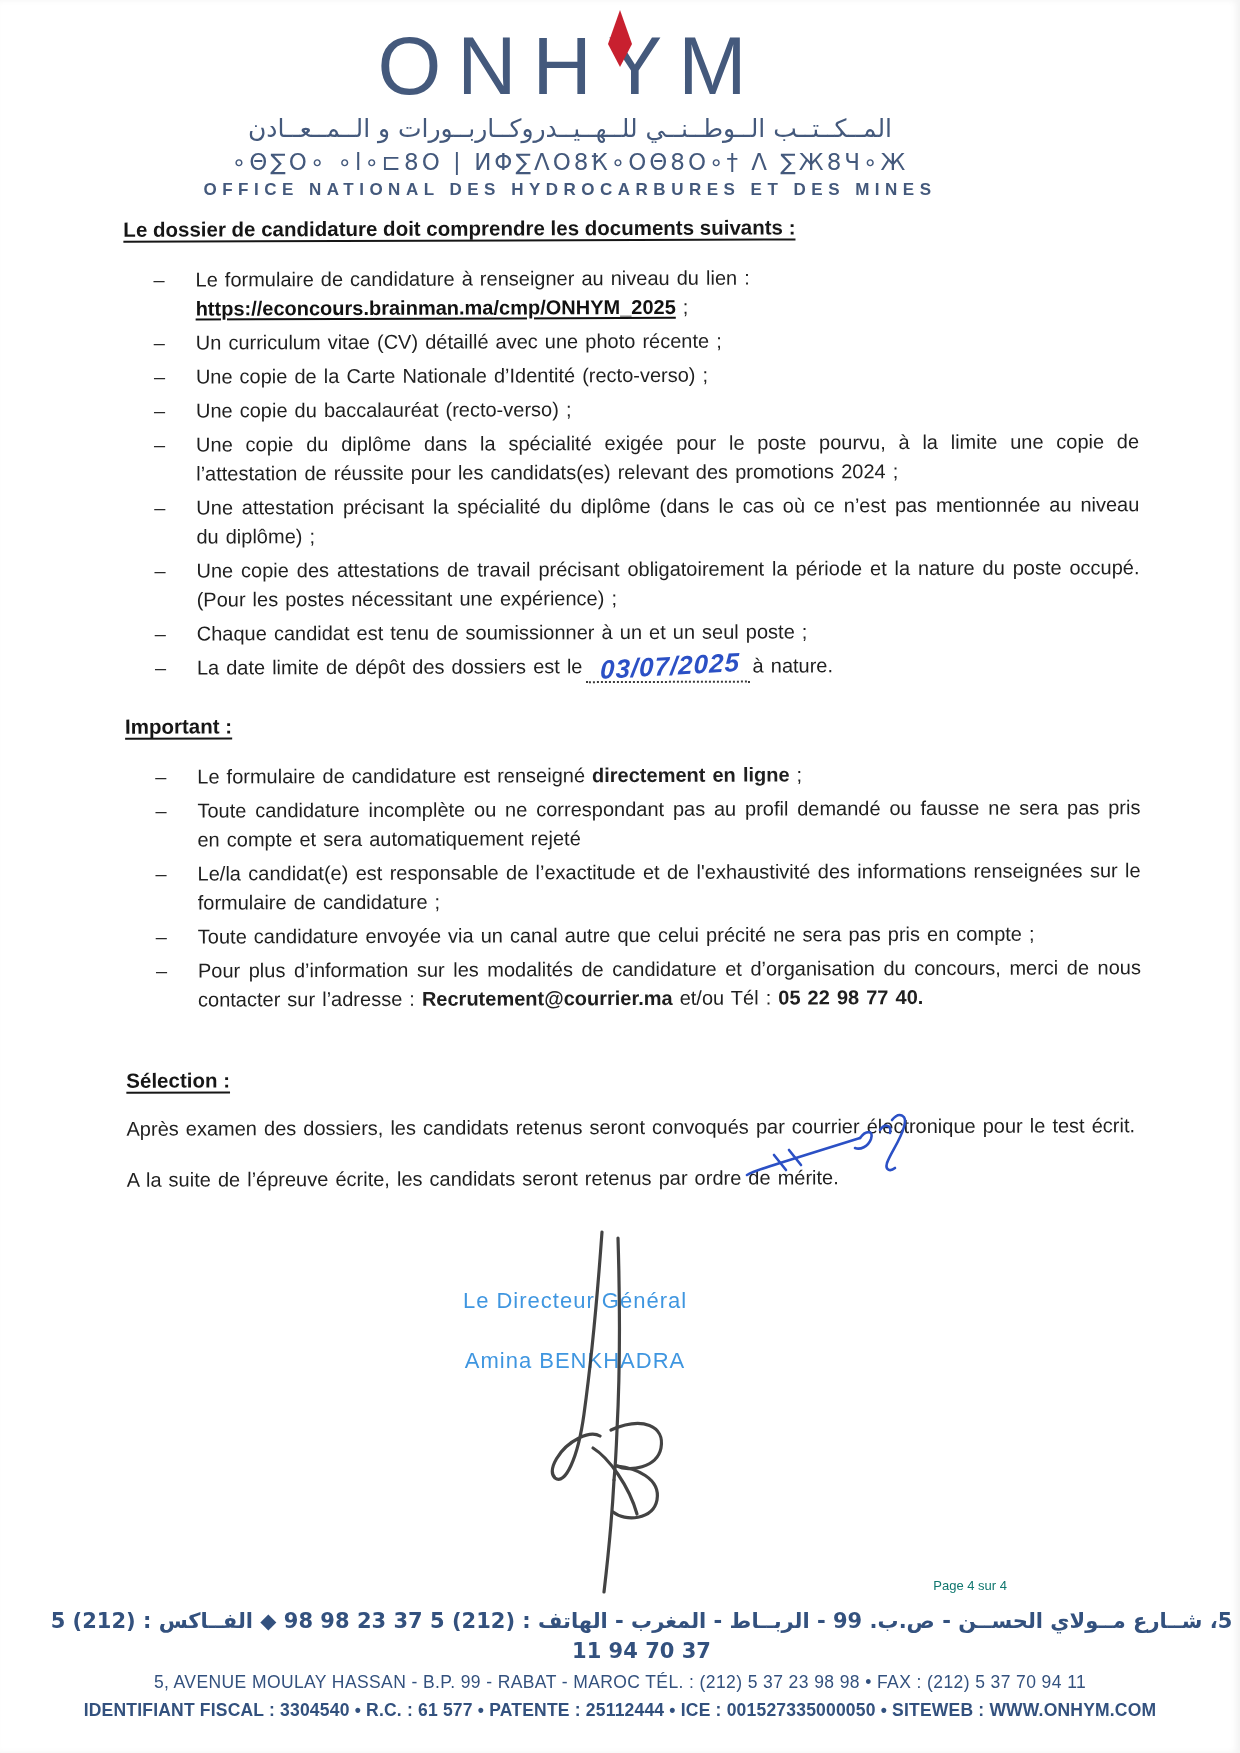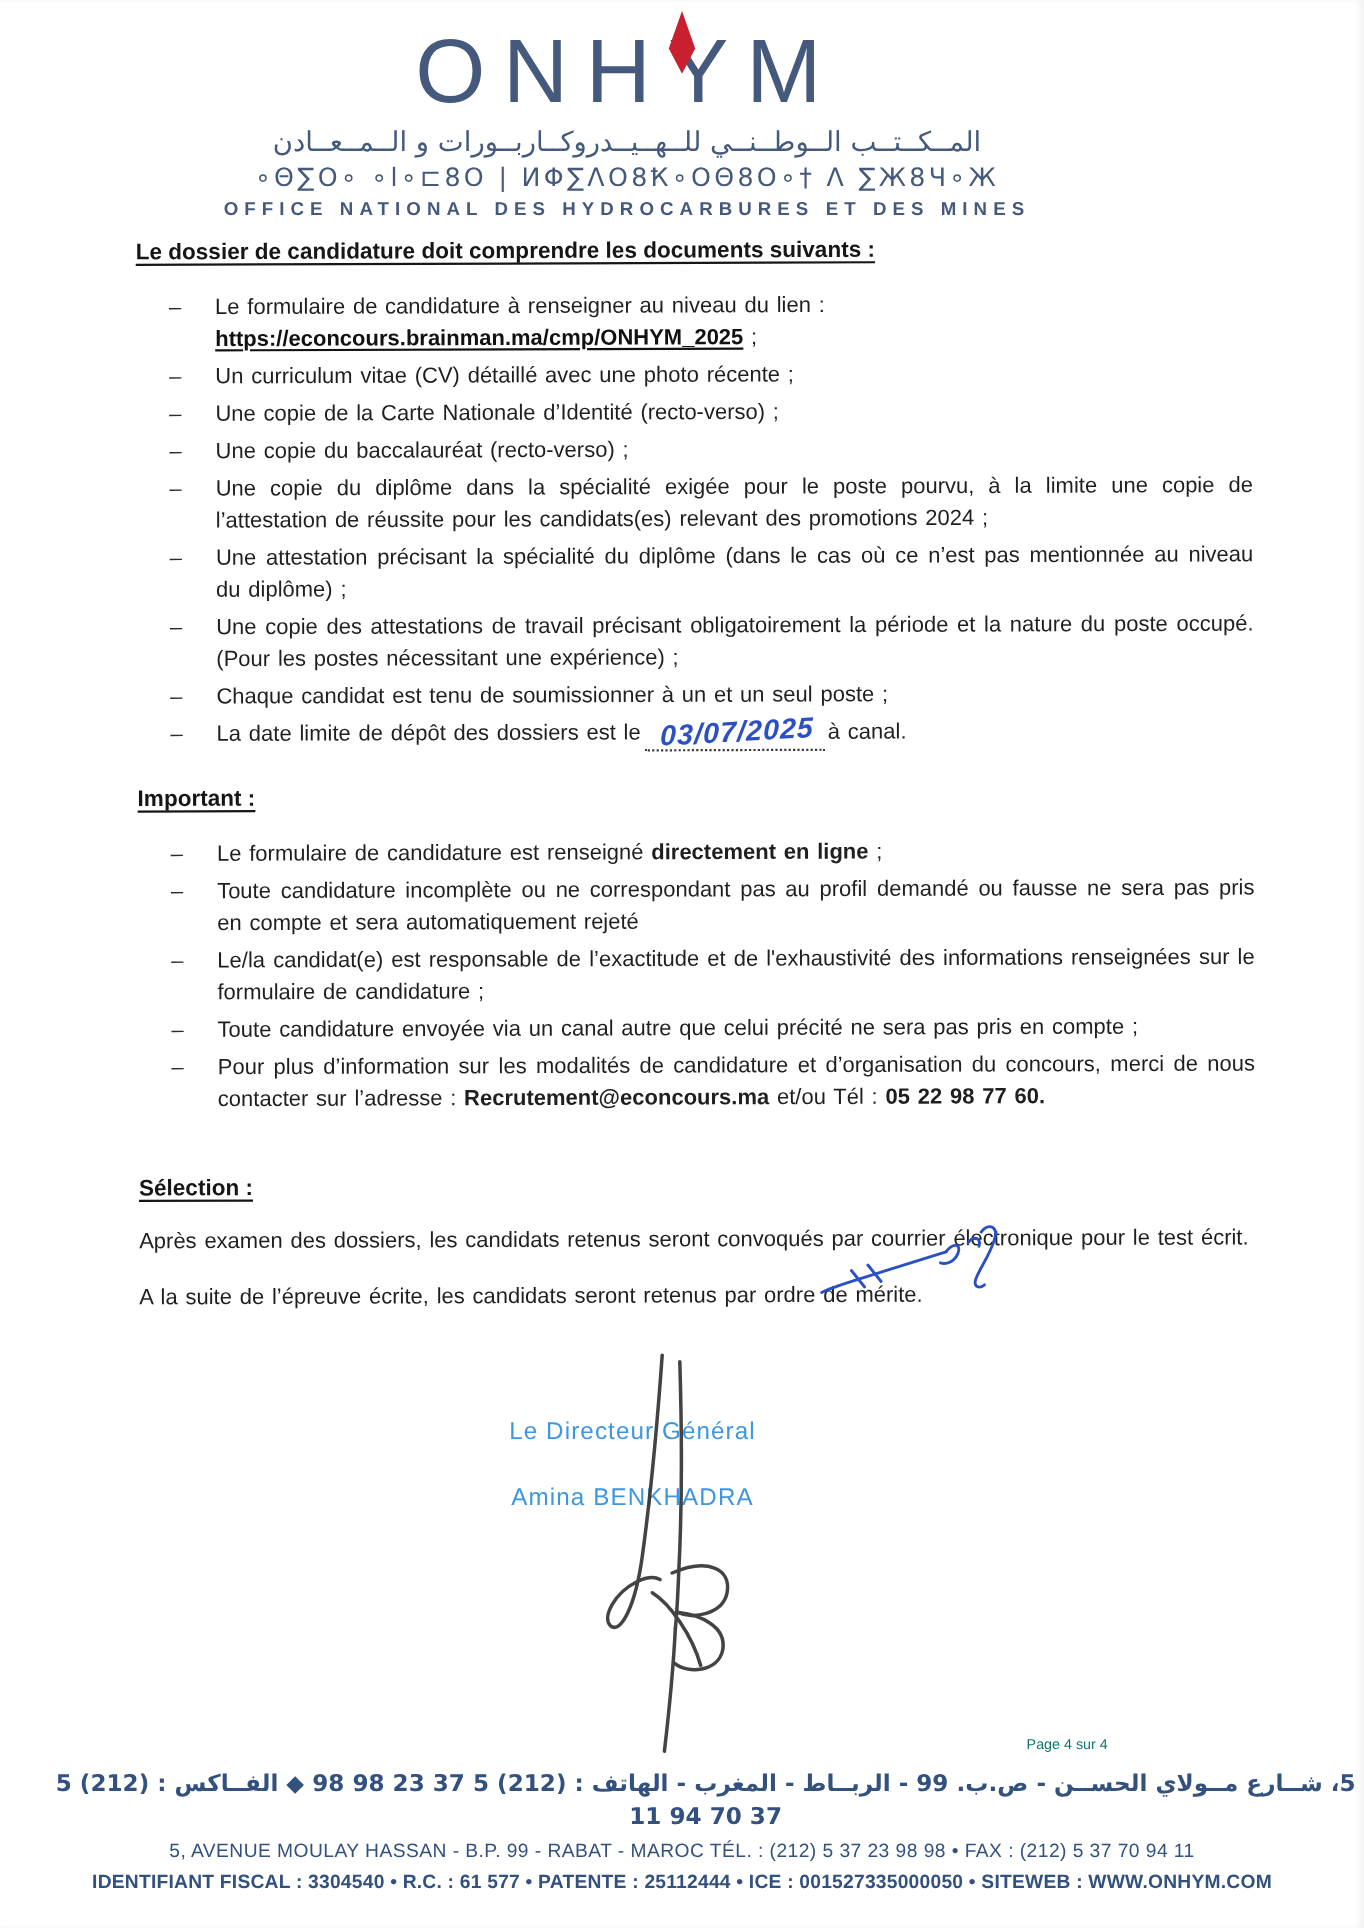--- a/index.html
+++ b/index.html
@@ -114,41 +114,41 @@
         <span class="doc-link">https://econcours.brainman.ma/cmp/ONHYM_2025</span><span> ;</span>
       </li>
       <li class="no-justify">Un curriculum vitae (CV) détaillé avec une photo récente ;</li>
       <li class="no-justify">Une copie de la Carte Nationale d’Identité (recto-verso) ;</li>
       <li class="no-justify">Une copie du baccalauréat (recto-verso) ;</li>
       <li>Une copie du diplôme dans la spécialité exigée pour le poste pourvu, à la limite une copie de l’attestation de réussite pour les candidats(es) relevant des promotions 2024 ;</li>
       <li>Une attestation précisant la spécialité du diplôme (dans le cas où ce n’est pas mentionnée au niveau du diplôme) ;</li>
       <li>Une copie des attestations de travail précisant obligatoirement la période et la nature du poste occupé. (Pour les postes nécessitant une expérience) ;</li>
       <li class="no-justify">Chaque candidat est tenu de soumissionner à un et un seul poste ;</li>
       <li class="no-justify">
-        <span>La date limite de dépôt des dossiers est le</span><span class="date-slot"><span class="hw-date">03/07/2025</span></span><span>à canal.</span>
+        <span>La date limite de dépôt des dossiers est le</span><span class="date-slot"><span class="hw-date">03/07/2025</span></span><span>à nature.</span>
       </li>
     </ul>
 
     <section class="important-sec">
       <h2 class="sec-heading">Important :</h2>
       <ul class="dash-list">
         <li class="no-justify">
           <span>Le formulaire de candidature est renseigné </span><b class="inline-bold">directement en ligne</b><span> ;</span>
         </li>
         <li>
           <span>Toute candidature incomplète ou ne correspondant pas au profil demandé ou fausse ne sera pas pris en compte et sera automatiquement rejeté</span>
         </li>
         <li>
           <span>Le/la candidat(e) est responsable de l’exactitude et de l'exhaustivité des informations renseignées sur le formulaire de candidature ;</span>
         </li>
         <li>
           <span>Toute candidature envoyée via un canal autre que celui précité ne sera pas pris en compte ;</span>
         </li>
         <li>
-          <span>Pour plus d’information sur les modalités de candidature et d’organisation du concours, merci de nous contacter sur l’adresse : </span><b class="inline-bold">Recrutement@econcours.ma</b><span> et/ou Tél : </span><b class="inline-bold">05 22 98 77 60.</b>
+          <span>Pour plus d’information sur les modalités de candidature et d’organisation du concours, merci de nous contacter sur l’adresse : </span><b class="inline-bold">Recrutement@courrier.ma</b><span> et/ou Tél : </span><b class="inline-bold">05 22 98 77 40.</b>
         </li>
       </ul>
     </section>
 
     <section class="selection-sec">
       <h2 class="sec-heading">Sélection :</h2>
       <p>Après examen des dossiers, les candidats retenus seront convoqués par courrier électronique pour le test écrit.</p>
       <p>A la suite de l’épreuve écrite, les candidats seront retenus par ordre de mérite.</p>
     </section>
 

